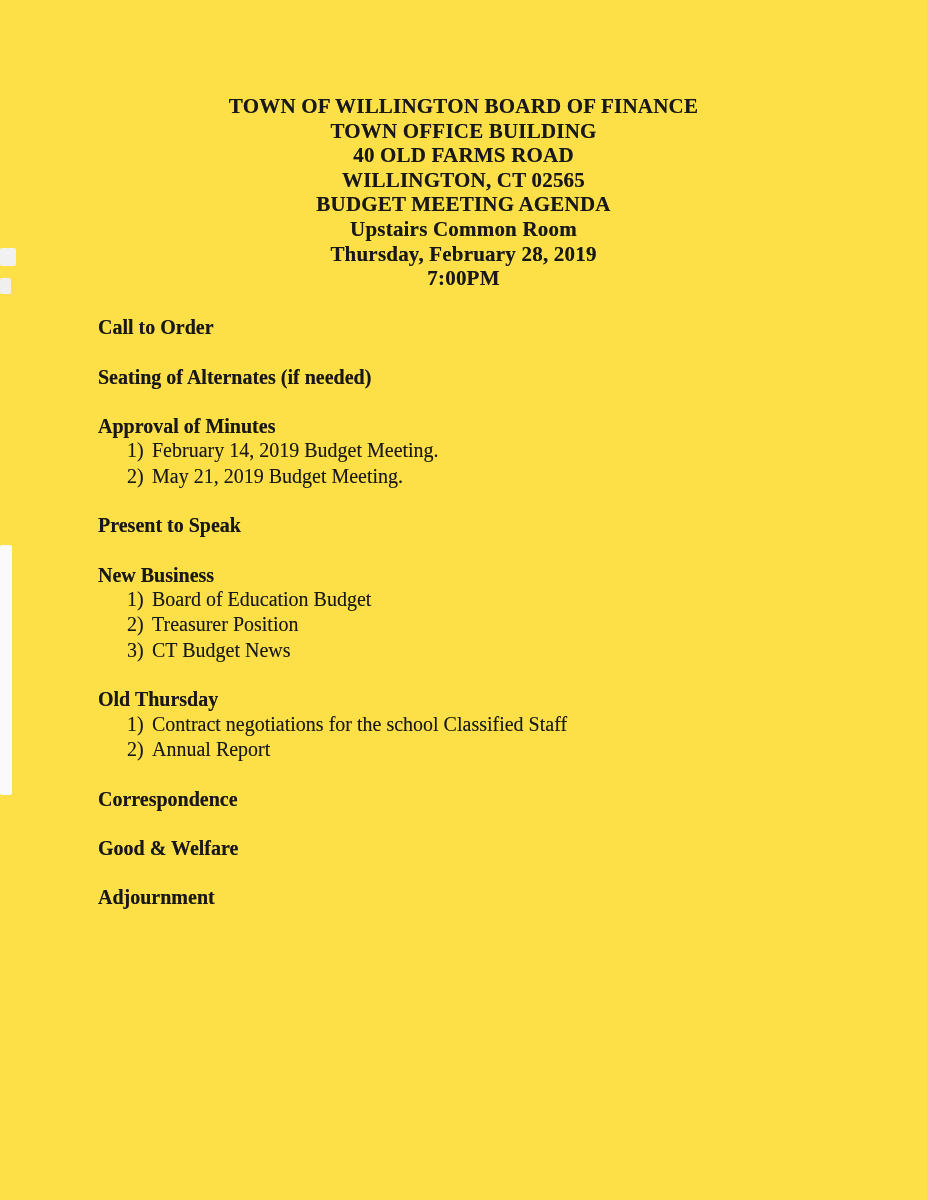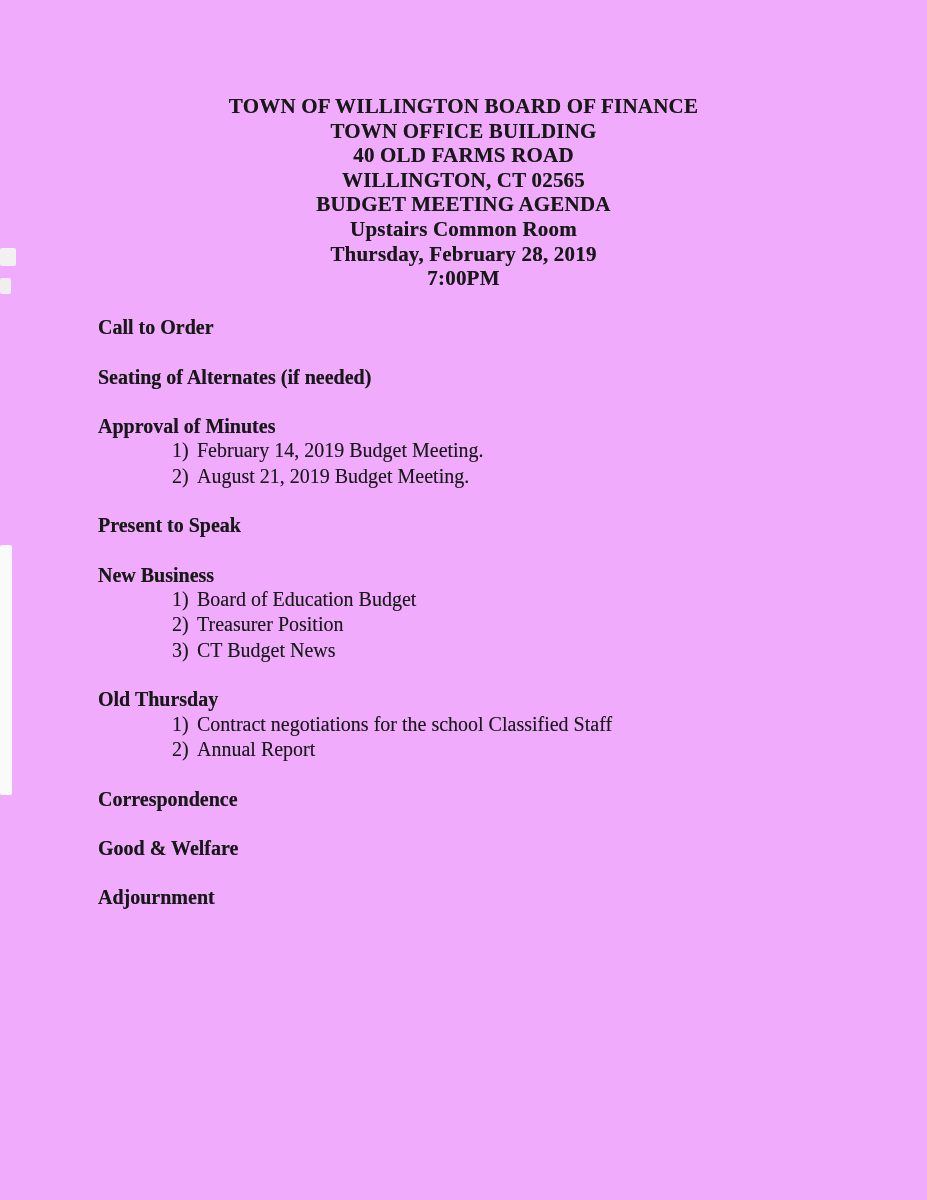--- a/index.html
+++ b/index.html
@@ -4,21 +4,21 @@
 <style>
   html, body {
     margin: 0;
     padding: 0;
     background: #ffffff;
   }
   .page {
     position: relative;
     width: 927px;
     height: 1200px;
-    background: #f0abfc;
+    background: #fde047;
     overflow: hidden;
     font-family: "Liberation Serif", "DejaVu Serif", serif;
     color: #181818;
   }
   
   .artifact {
     position: absolute;
     left: 0;
     background: #f1f1f1;
     border-radius: 2px;
@@ -54,21 +54,20 @@
     text-shadow: 0 0 0.5px rgba(20,20,20,0.55);
   }
   .item-list {
     list-style: none;
     margin: 0;
     padding: 0 0 0 29px;
   }
   .item {
     line-height: 25.2px;
     text-shadow: 0 0 0.4px rgba(20,20,20,0.4);
-    margin-left: 45px;
   }
   .item .num {
     display: inline-block;
     min-width: 25px;
   }
 </style>
 </head>
 <body>
 
 <div class="page">
@@ -91,21 +90,21 @@
       <section class="section">
         <h2 class="section-title">Call to Order</h2>
       </section>
       <section class="section">
         <h2 class="section-title">Seating of Alternates (if needed)</h2>
       </section>
       <section class="section">
         <h2 class="section-title">Approval of Minutes</h2>
         <ol class="item-list">
           <li class="item"><span class="num">1)</span><span>February 14, 2019 Budget Meeting.</span></li>
-          <li class="item"><span class="num">2)</span><span>August 21, 2019 Budget Meeting.</span></li>
+          <li class="item"><span class="num">2)</span><span>May 21, 2019 Budget Meeting.</span></li>
         </ol>
       </section>
       <section class="section">
         <h2 class="section-title">Present to Speak</h2>
       </section>
       <section class="section">
         <h2 class="section-title">New Business</h2>
         <ol class="item-list">
           <li class="item"><span class="num">1)</span><span>Board of Education Budget</span></li>
           <li class="item"><span class="num">2)</span><span>Treasurer Position</span></li>

